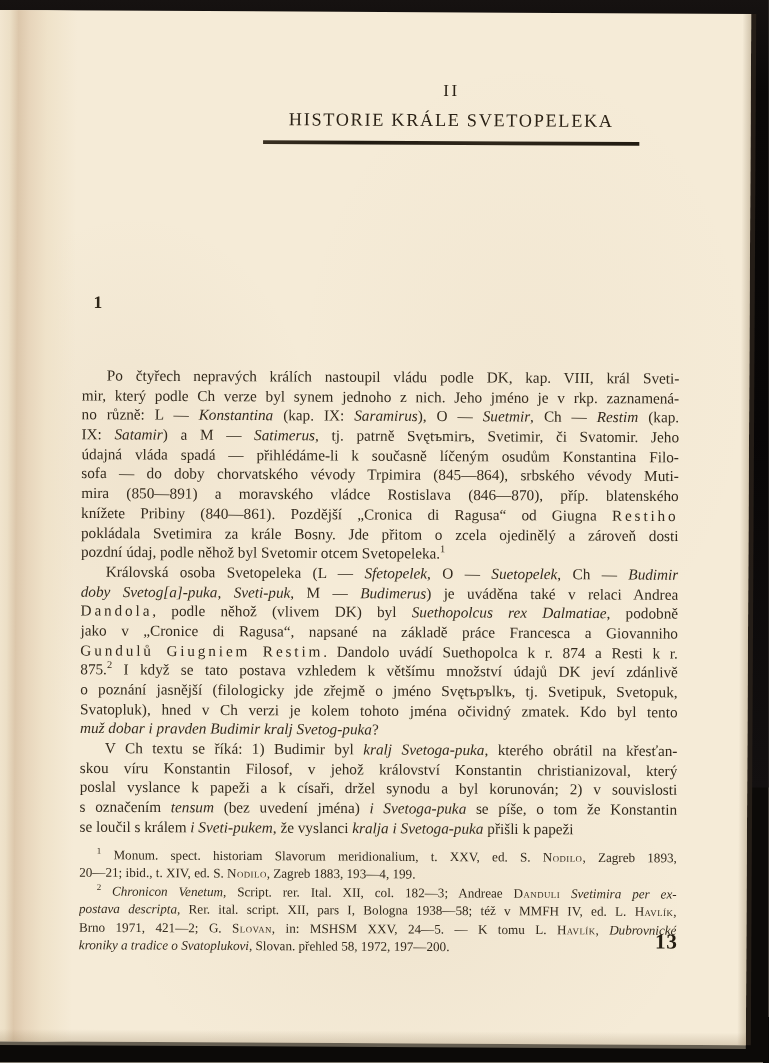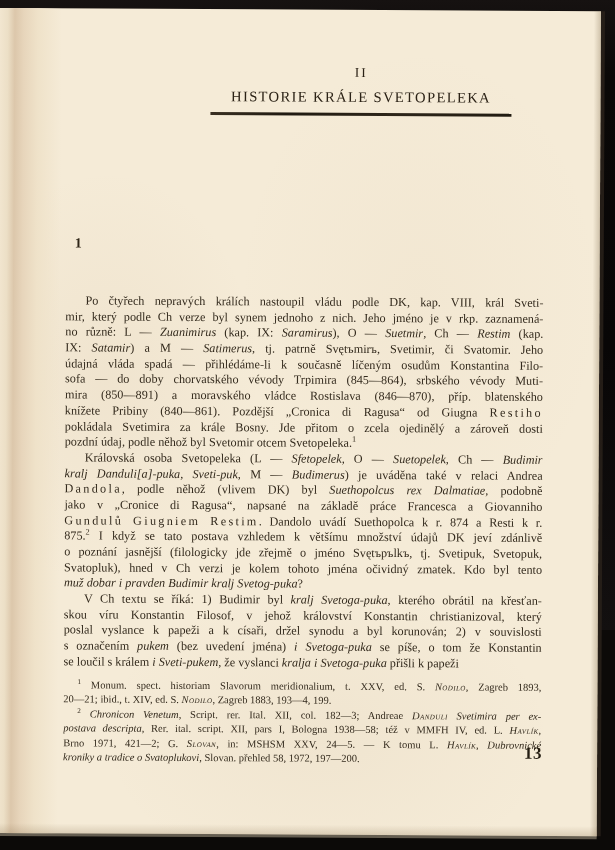--- a/index.html
+++ b/index.html
@@ -64,21 +64,21 @@
     font-size:12.2px;line-height:15.7px;color:var(--ink);
   }
   .line{
     height:15.7px;overflow:hidden;
     text-align:justify;text-align-last:justify;
   }
   .line.last{text-align-last:left;}
   .line.indent{text-indent:20px;}
   .s-i{font-style:italic;}
   .s-ls{letter-spacing:2.3px;}
-  .s-sc{font-variant:small-caps;letter-spacing:0.4px;font-style:italic;}
+  .s-sc{font-variant:small-caps;letter-spacing:0.4px;}
   .s-sup{vertical-align:super;font-size:68%;line-height:0;}
   .footnotes{
     position:absolute;left:67px;top:670px;width:478px;
     font-size:10.5px;line-height:14.4px;color:var(--ink);
   }
   .footnotes .line{height:14.4px;}
   .footnotes .line.indent{text-indent:14px;}
   .page-number{
     position:absolute;left:528px;top:727px;
     font-size:17px;font-weight:bold;color:#241d12;letter-spacing:0.5px;margin-top:6px;
@@ -98,45 +98,45 @@
       <div class="chapter-title">HISTORIE KRÁLE SVETOPELEKA</div>
       <div class="heading-rule"></div>
     </div>
 
     <div class="section-number">1</div>
 
     <div class="body-text">
         <div class="para">
           <div class="line indent"><span>Po čtyřech nepravých králích nastoupil vládu podle DK, kap. VIII, král Sveti-</span></div>
           <div class="line"><span>mir, který podle Ch verze byl synem jednoho z nich. Jeho jméno je v rkp. zaznamená-</span></div>
-          <div class="line"><span>no různě: L — </span><span class="s-i">Zuanimirus</span><span> (kap. IX: </span><span class="s-i">Saramirus</span><span>), O — </span><span class="s-i">Suetmir</span><span>, Ch — </span><span class="s-i">Restim</span><span> (kap.</span></div>
+          <div class="line"><span>no různě: L — </span><span class="s-i">Konstantina</span><span> (kap. IX: </span><span class="s-i">Saramirus</span><span>), O — </span><span class="s-i">Suetmir</span><span>, Ch — </span><span class="s-i">Restim</span><span> (kap.</span></div>
           <div class="line"><span>IX: </span><span class="s-i">Satamir</span><span>) a M — </span><span class="s-i">Satimerus</span><span>, tj. patrně Svętъmirъ, Svetimir, či Svatomir. Jeho</span></div>
           <div class="line"><span>údajná vláda spadá — přihlédáme-li k současně líčeným osudům Konstantina Filo-</span></div>
           <div class="line"><span>sofa — do doby chorvatského vévody Trpimira (845—864), srbského vévody Muti-</span></div>
           <div class="line"><span>mira (850—891) a moravského vládce Rostislava (846—870), příp. blatenského</span></div>
           <div class="line"><span>knížete Pribiny (840—861). Pozdější „Cronica di Ragusa“ od Giugna </span><span class="s-ls">Restiho</span></div>
           <div class="line"><span>pokládala Svetimira za krále Bosny. Jde přitom o zcela ojedinělý a zároveň dosti</span></div>
           <div class="line last"><span>pozdní údaj, podle něhož byl Svetomir otcem Svetopeleka.</span><span class="s-sup">1</span></div>
         </div>
         <div class="para">
           <div class="line indent"><span>Královská osoba Svetopeleka (L — </span><span class="s-i">Sfetopelek</span><span>, O — </span><span class="s-i">Suetopelek</span><span>, Ch — </span><span class="s-i">Budimir</span></div>
-          <div class="line"><span class="s-i">kralj Danduli[a]-puka</span><span>, </span><span class="s-i">Sveti-puk</span><span>, M — </span><span class="s-i">Budimerus</span><span>) je uváděna také v relaci Andrea</span></div>
+          <div class="line"><span class="s-i">doby Svetog[a]-puka</span><span>, </span><span class="s-i">Sveti-puk</span><span>, M — </span><span class="s-i">Budimerus</span><span>) je uváděna také v relaci Andrea</span></div>
           <div class="line"><span class="s-ls">Dandola</span><span>, podle něhož (vlivem DK) byl </span><span class="s-i">Suethopolcus rex Dalmatiae</span><span>, podobně</span></div>
           <div class="line"><span>jako v „Cronice di Ragusa“, napsané na základě práce Francesca a Giovanniho</span></div>
           <div class="line"><span class="s-ls">Gundulů Giugniem Restim</span><span>. Dandolo uvádí Suethopolca k r. 874 a Resti k r.</span></div>
           <div class="line"><span>875.</span><span class="s-sup">2</span><span> I když se tato postava vzhledem k většímu množství údajů DK jeví zdánlivě</span></div>
           <div class="line"><span>o poznání jasnější (filologicky jde zřejmě o jméno Svętъpъlkъ, tj. Svetipuk, Svetopuk,</span></div>
           <div class="line"><span>Svatopluk), hned v Ch verzi je kolem tohoto jména očividný zmatek. Kdo byl tento</span></div>
           <div class="line last"><span class="s-i">muž dobar i pravden Budimir kralj Svetog-puka</span><span>?</span></div>
         </div>
         <div class="para">
           <div class="line indent"><span>V Ch textu se říká: 1) Budimir byl </span><span class="s-i">kralj Svetoga-puka</span><span>, kterého obrátil na křesťan-</span></div>
           <div class="line"><span>skou víru Konstantin Filosof, v jehož království Konstantin christianizoval, který</span></div>
           <div class="line"><span>poslal vyslance k papeži a k císaři, držel synodu a byl korunován; 2) v souvislosti</span></div>
-          <div class="line"><span>s označením </span><span class="s-i">pukem</span><span> (bez uvedení jména) </span><span class="s-i">i Svetoga-puka</span><span> se píše, o tom že Konstantin</span></div>
+          <div class="line"><span>s označením </span><span class="s-i">tensum</span><span> (bez uvedení jména) </span><span class="s-i">i Svetoga-puka</span><span> se píše, o tom že Konstantin</span></div>
           <div class="line last"><span>se loučil s králem </span><span class="s-i">i Sveti-pukem</span><span>, že vyslanci </span><span class="s-i">kralja i Svetoga-puka</span><span> přišli k papeži</span></div>
         </div>
       </div>
 
     <div class="footnotes">
         <div class="para">
           <div class="line indent"><span class="s-sup">1</span><span> Monum. spect. historiam Slavorum meridionalium, t. XXV, ed. S. </span><span class="s-sc">Nodilo</span><span>, Zagreb 1893,</span></div>
           <div class="line last"><span>20—21; ibid., t. XIV, ed. S. </span><span class="s-sc">Nodilo</span><span>, Zagreb 1883, 193—4, 199.</span></div>
         </div>
         <div class="para">

